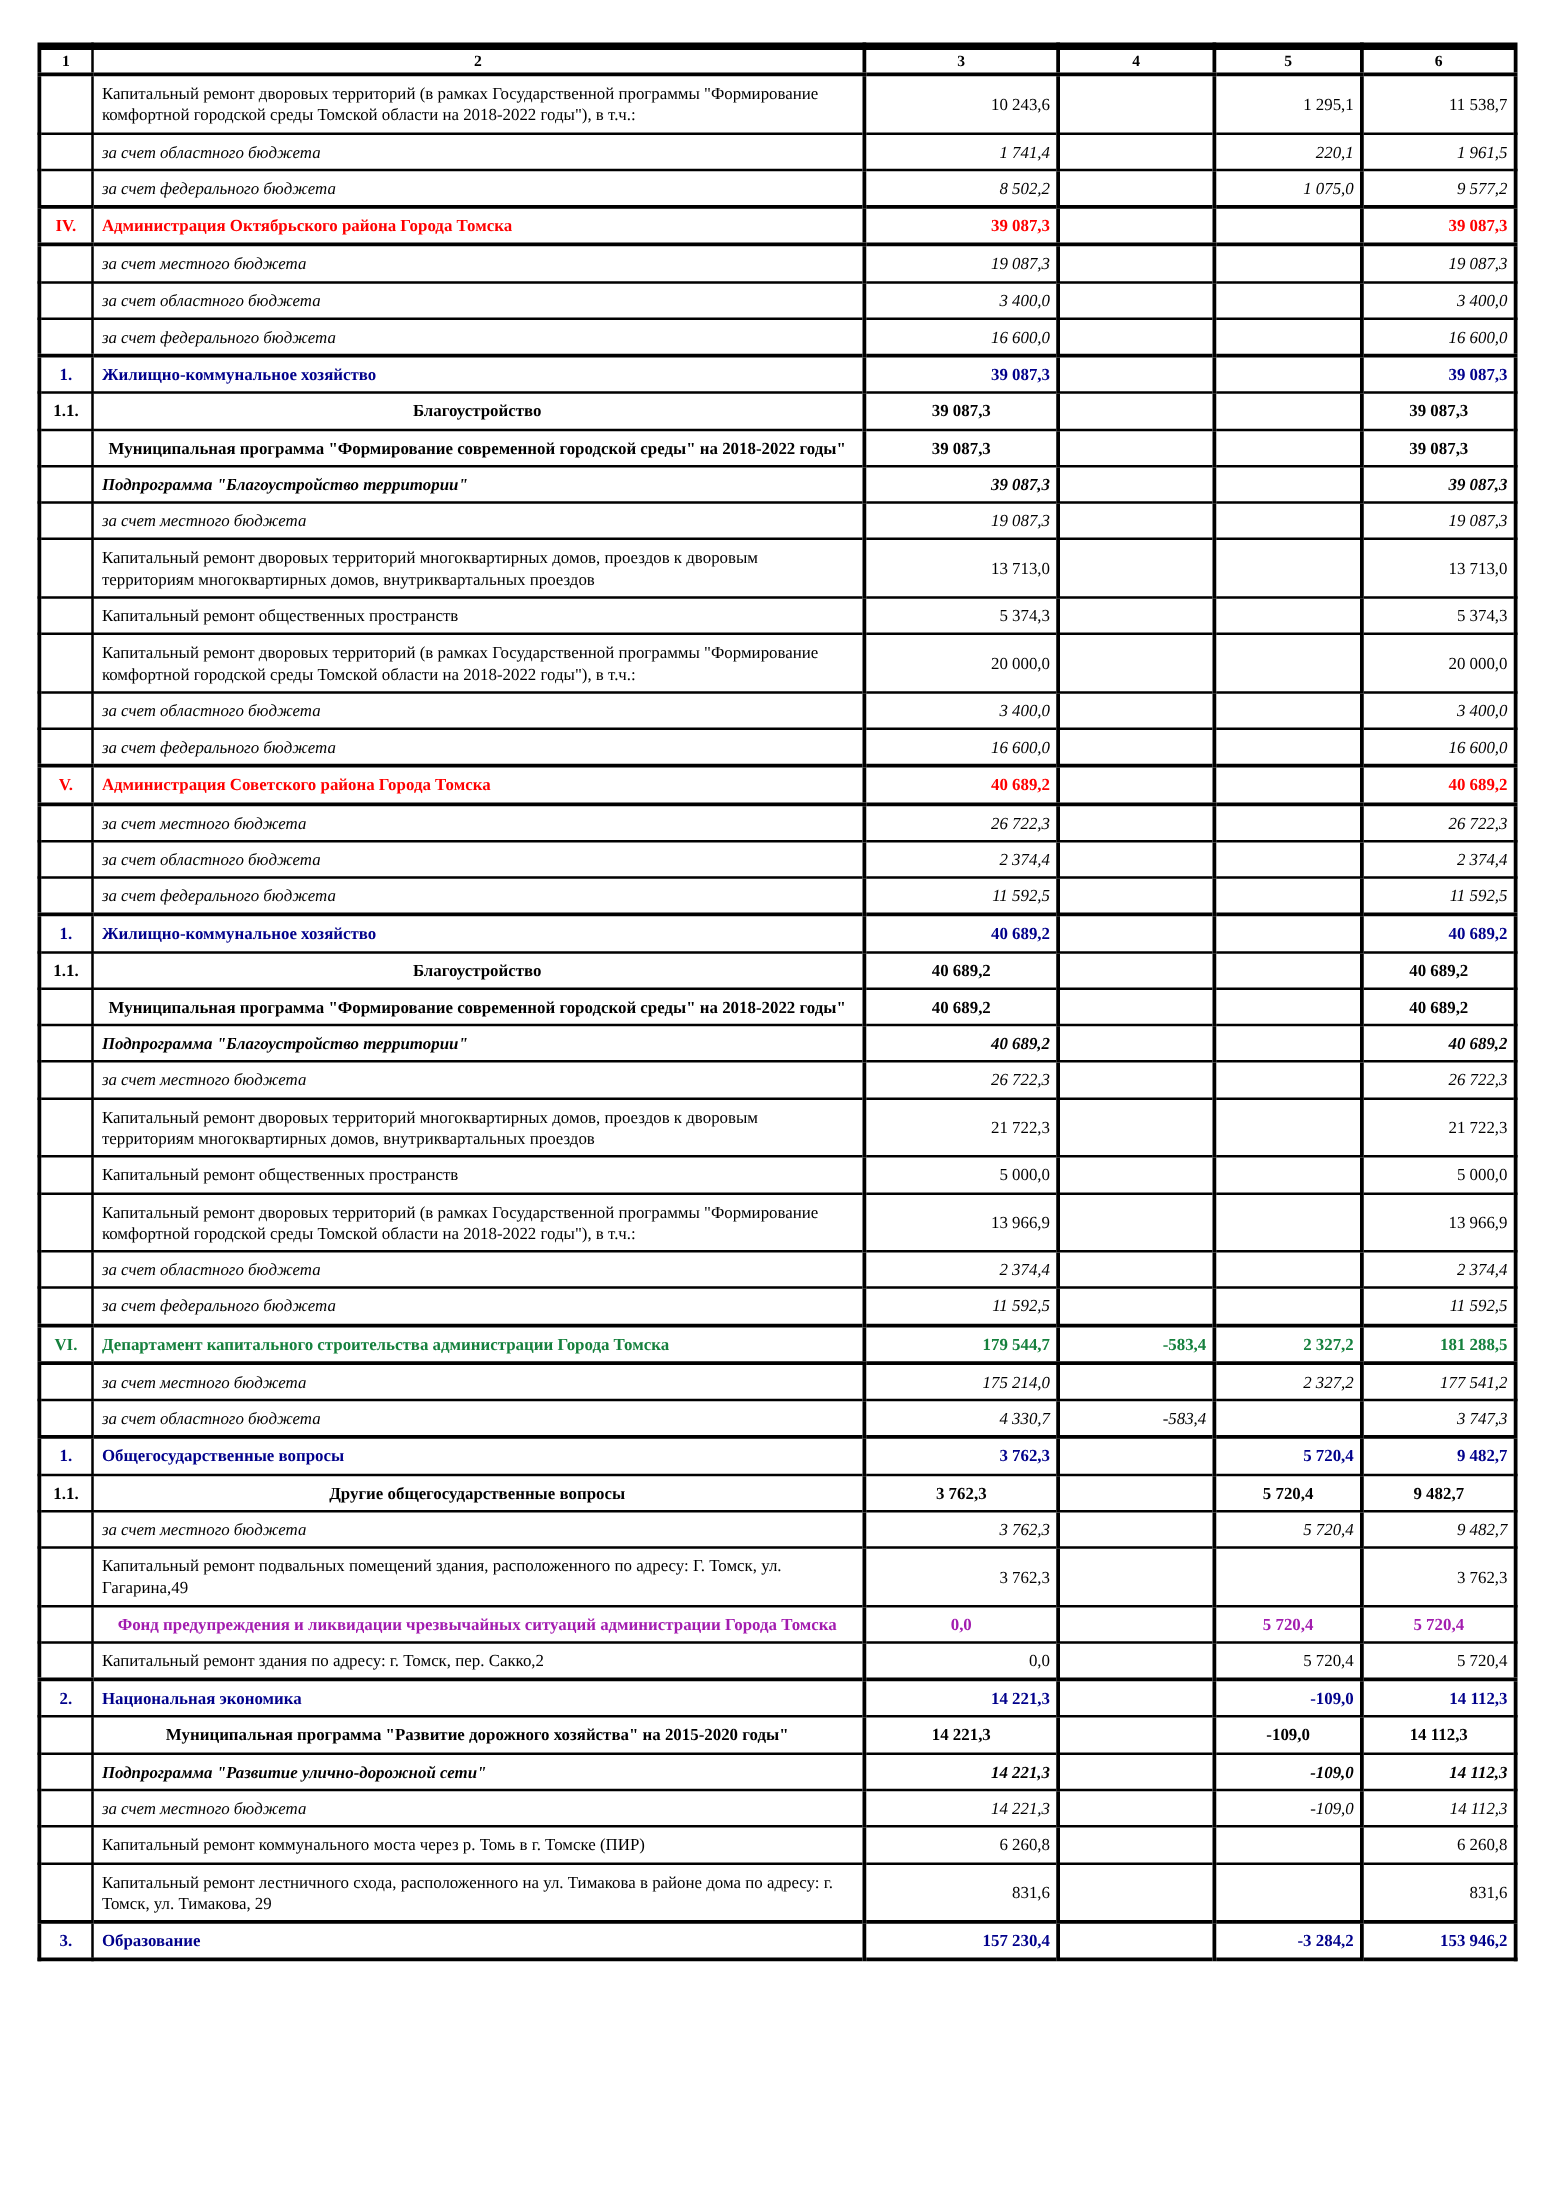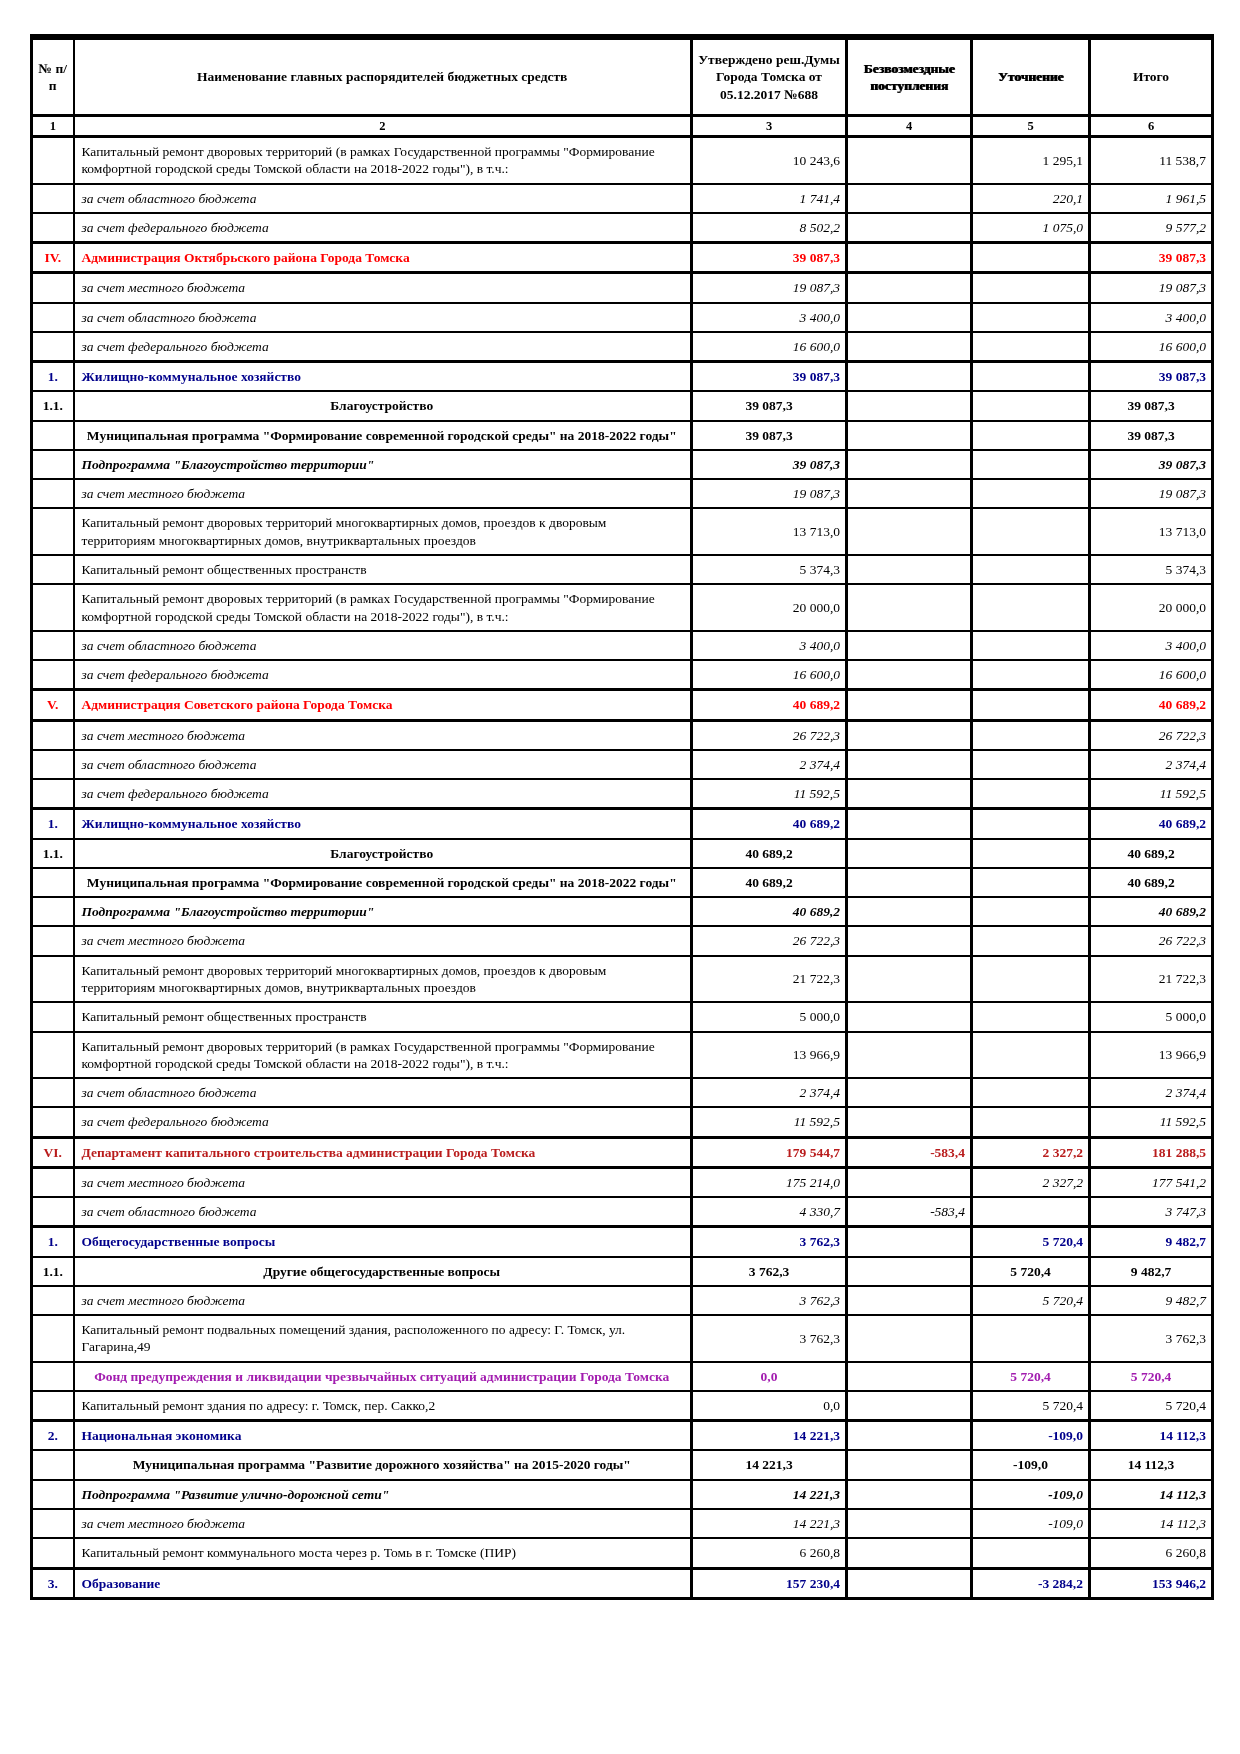--- a/index.html
+++ b/index.html
@@ -72,28 +72,20 @@
   <table class="budget">
     <colgroup>
       <col class="c-num">
         <col class="c-name">
         <col class="c-appr">
         <col class="c-grat">
         <col class="c-adj">
         <col class="c-total">
     </colgroup>
     <thead>
-      <tr class="head-row">
-        <th>№ п/п</th>
-        <th>Наименование главных распорядителей бюджетных средств</th>
-        <th class="bl">Утверждено реш.Думы Города Томска от 05.12.2017 №688</th>
-        <th class="bl smudged">Безвозмездные поступления</th>
-        <th class="bl smudged">Уточнение</th>
-        <th class="bl">Итого</th>
-      </tr>
       <tr class="index-row">
         <td>1</td>
         <td>2</td>
         <td class="bl">3</td>
         <td class="bl">4</td>
         <td class="bl">5</td>
         <td class="bl">6</td>
       </tr>
     </thead>
     <tbody>
@@ -338,21 +330,21 @@
           <td class="cell-val bl">2 374,4</td>
         </tr>
         <tr class="st-italic" style="color: rgb(0, 0, 0);">
           <td class="cell-num"></td>
           <td class="cell-name">за счет федерального бюджета</td>
           <td class="cell-val bl">11 592,5</td>
           <td class="cell-val bl"></td>
           <td class="cell-val bl"></td>
           <td class="cell-val bl">11 592,5</td>
         </tr>
-        <tr class="st-section" style="color: #b91c1c;">
+        <tr class="st-section" style="color: #15803d;">
           <td class="cell-num">VI.</td>
           <td class="cell-name">Департамент капитального строительства администрации Города Томска</td>
           <td class="cell-val bl">179 544,7</td>
           <td class="cell-val bl">-583,4</td>
           <td class="cell-val bl">2 327,2</td>
           <td class="cell-val bl">181 288,5</td>
         </tr>
         <tr class="st-italic" style="color: rgb(0, 0, 0);">
           <td class="cell-num"></td>
           <td class="cell-name">за счет местного бюджета</td>
@@ -450,20 +442,28 @@
           <td class="cell-val bl">14 112,3</td>
         </tr>
         <tr class="st-normal" style="color: rgb(0, 0, 0);">
           <td class="cell-num"></td>
           <td class="cell-name">Капитальный ремонт коммунального моста через р. Томь в г. Томске (ПИР)</td>
           <td class="cell-val bl">6 260,8</td>
           <td class="cell-val bl"></td>
           <td class="cell-val bl"></td>
           <td class="cell-val bl">6 260,8</td>
         </tr>
+        <tr class="st-normal" style="color: rgb(0, 0, 0);">
+          <td class="cell-num"></td>
+          <td class="cell-name">Капитальный ремонт лестничного схода, расположенного на ул. Тимакова в районе дома по адресу: г. Томск, ул. Тимакова, 29</td>
+          <td class="cell-val bl">831,6</td>
+          <td class="cell-val bl"></td>
+          <td class="cell-val bl"></td>
+          <td class="cell-val bl">831,6</td>
+        </tr>
         <tr class="st-category" style="color: rgb(0, 0, 139);">
           <td class="cell-num">3.</td>
           <td class="cell-name">Образование</td>
           <td class="cell-val bl">157 230,4</td>
           <td class="cell-val bl"></td>
           <td class="cell-val bl">-3 284,2</td>
           <td class="cell-val bl">153 946,2</td>
         </tr>
       </tbody>
   </table>

